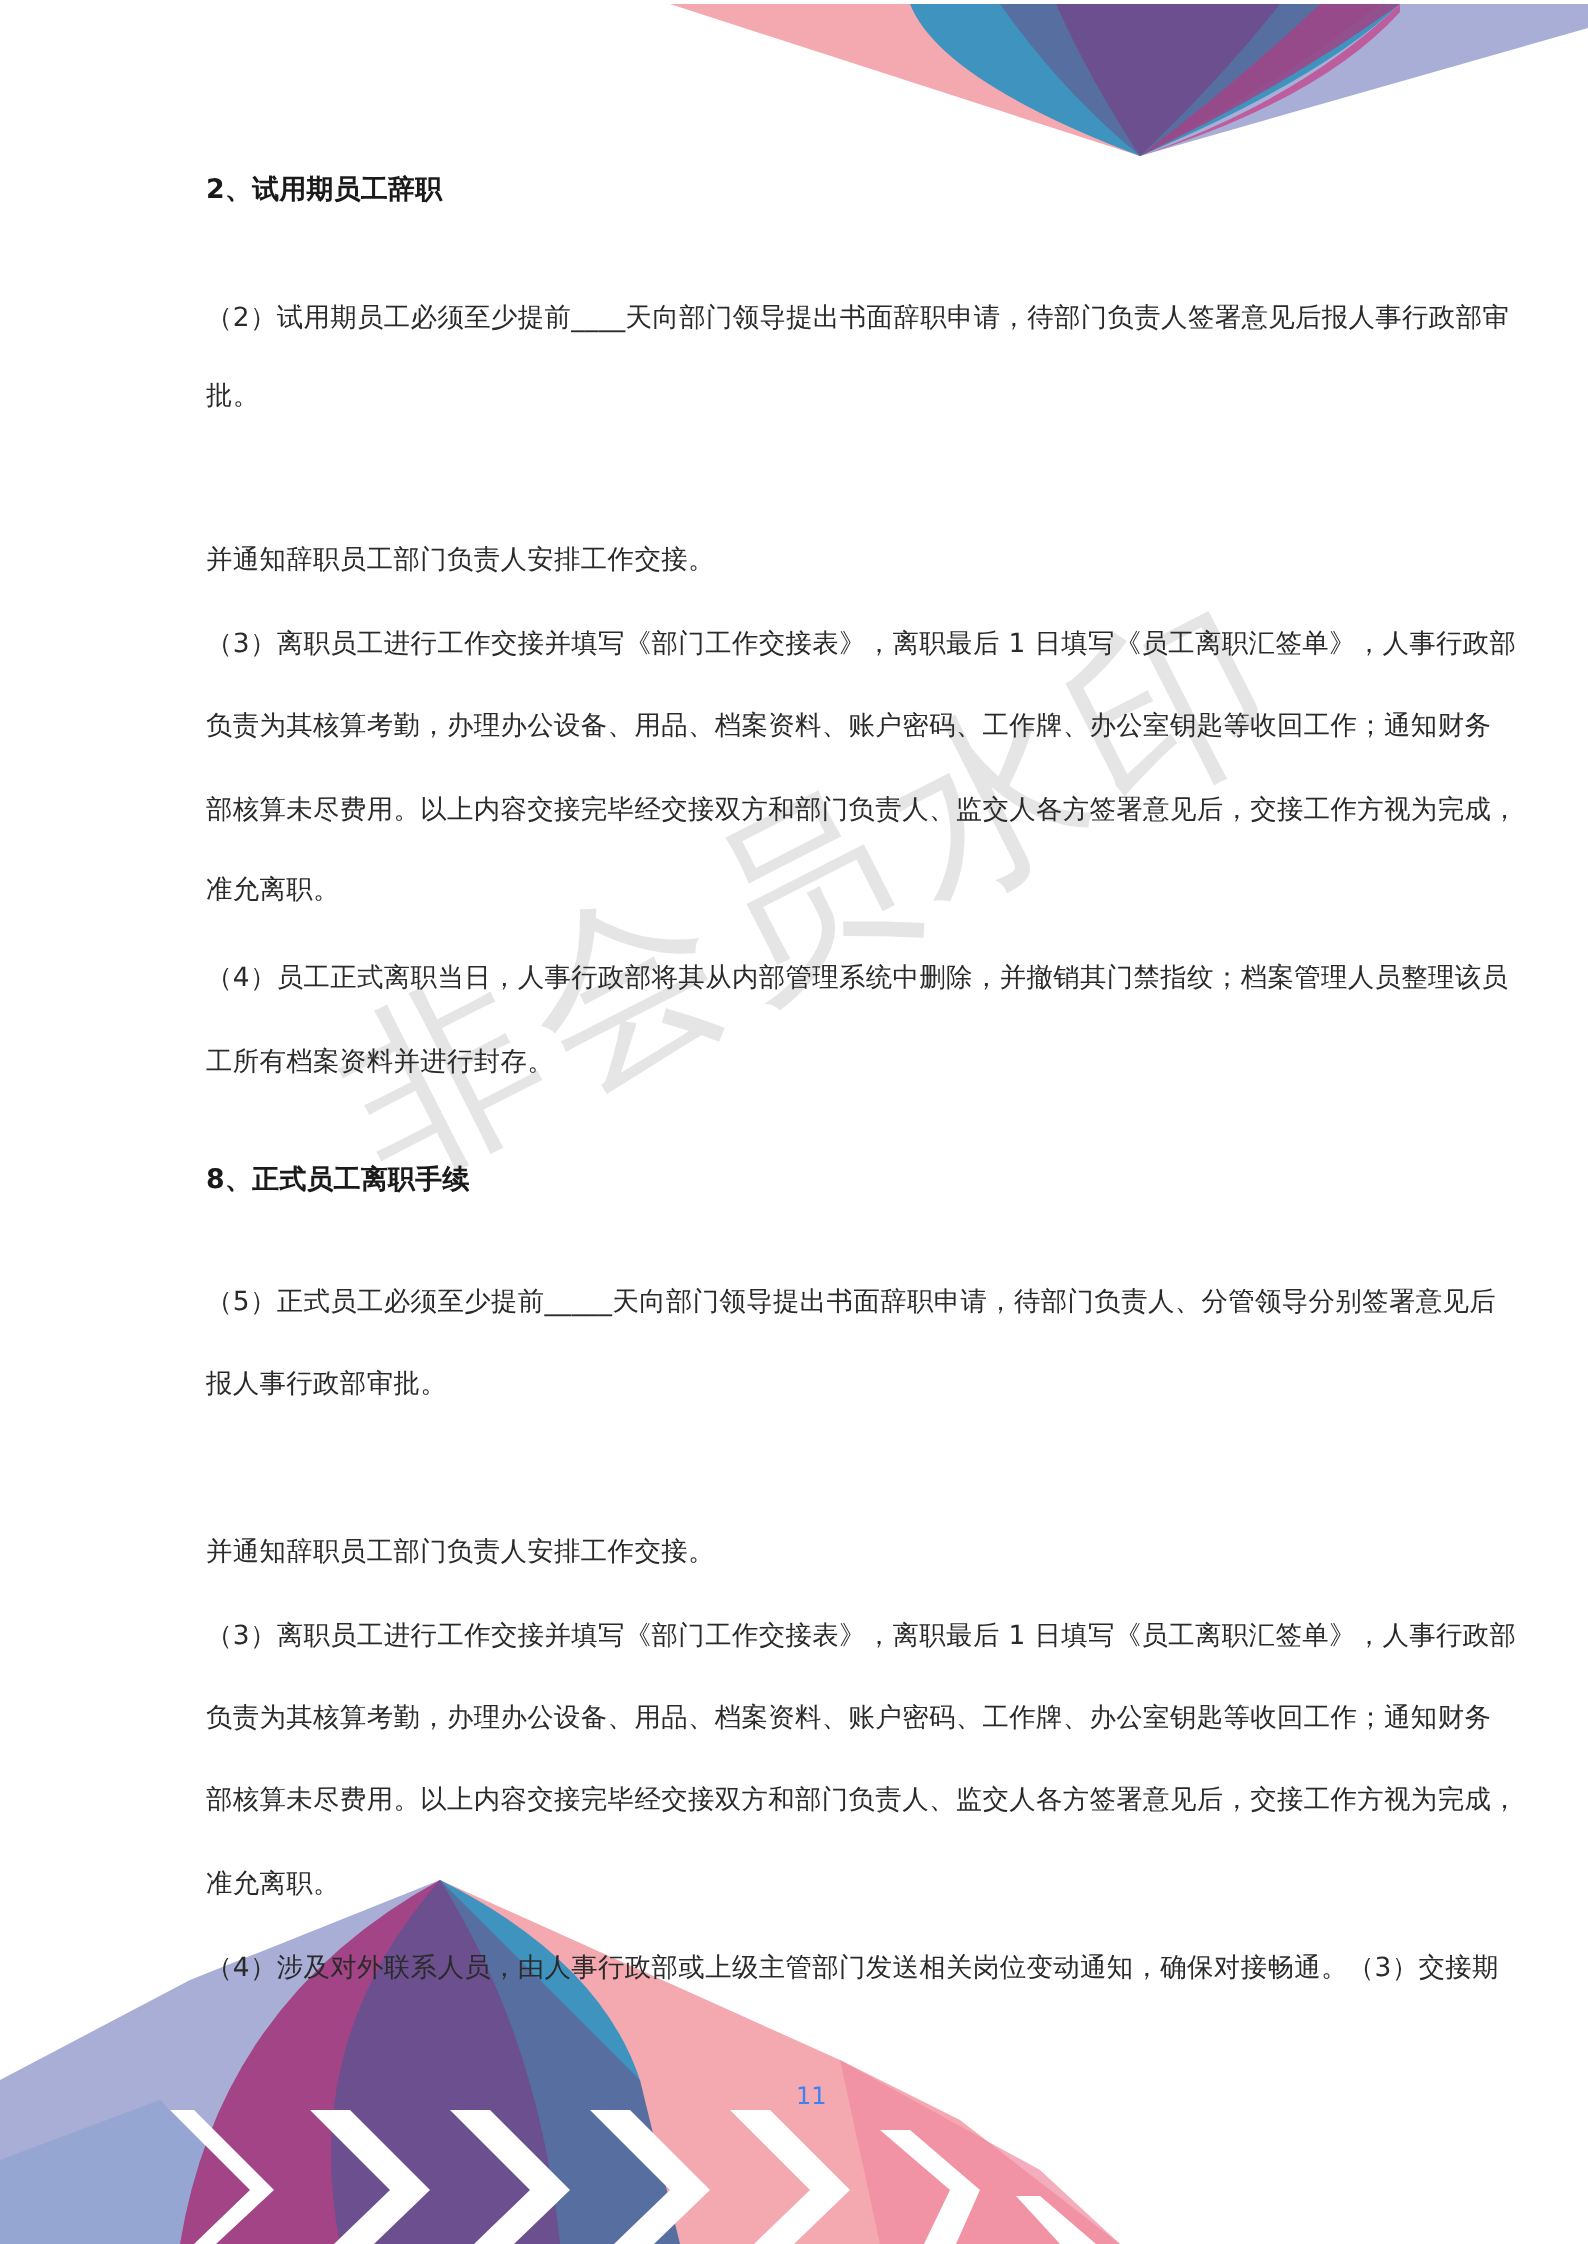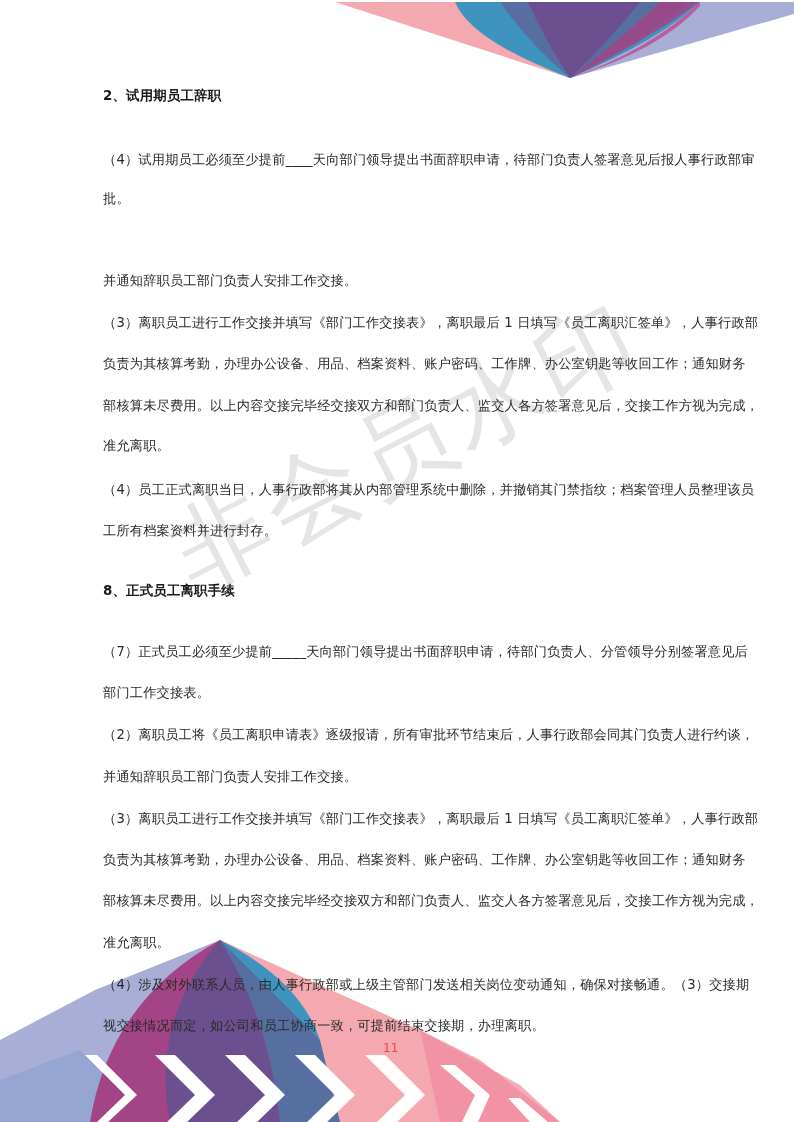--- a/index.html
+++ b/index.html
@@ -16,21 +16,21 @@
     color: #2a2a2a; letter-spacing: 0.2px;
   }
   .heading { font-weight: bold; font-size: 13.4px; color: #1a1a1a; }
   .watermark {
     position: absolute; left: 150px; top: 505px;
     font-size: 96px; color: rgba(180,180,180,0.35);
     transform: rotate(-27deg); transform-origin: left top;
     white-space: nowrap; letter-spacing: 6px;
     font-family: "DejaVu Sans", sans-serif; font-weight: 300;
   }
-  .page-number { position: absolute; left: 383px; top: 1041px; font-size: 12px; color: #ef4444; }
+  .page-number { position: absolute; left: 398px; top: 1041px; font-size: 12px; color: #3b82f6; }
 </style>
 </head>
 <body>
 
 <svg class="deco" viewBox="0 0 794 1122" xmlns="http://www.w3.org/2000/svg">
 
   <polygon points="335,2 570,2 570,78" fill="#f4a9b0"></polygon>
   <polygon points="570,78 700,2 794,2 794,14" fill="#a9aed6"></polygon>
   <path d="M455,2 Q470,40 570,78 Q660,40 700,2 Z" fill="#3f94bf"></path>
   <path d="M500,2 Q530,45 570,78 Q640,42 690,2 Z" fill="#566fa0"></path>
@@ -56,37 +56,35 @@
     <polygon points="440,1065 455,1065 490,1095 478,1122 462,1122 475,1095"></polygon>
     <polygon points="508,1098 520,1098 548,1122 530,1122"></polygon>
   </g>
 </svg>
 
 <div class="watermark">非会员水印</div>
 
 <div class="content">
   <div class="line heading" style="left:77px; top:87px;">2、试用期员工辞职</div>
 
-  <div class="line" style="left:77px; top:151px;">（4）试用期员工必须至少提前____天向部门领导提出书面辞职申请，待部门负责人签署意见后报人事行政部审</div>
+  <div class="line" style="left:77px; top:151px;">（2）试用期员工必须至少提前____天向部门领导提出书面辞职申请，待部门负责人签署意见后报人事行政部审</div>
   <div class="line" style="left:77px; top:190px;">批。</div>
   <div class="line" style="left:77px; top:272px;">并通知辞职员工部门负责人安排工作交接。</div>
   <div class="line" style="left:77px; top:314px;">（3）离职员工进行工作交接并填写《部门工作交接表》，离职最后 1 日填写《员工离职汇签单》，人事行政部</div>
   <div class="line" style="left:77px; top:355px;">负责为其核算考勤，办理办公设备、用品、档案资料、账户密码、工作牌、办公室钥匙等收回工作；通知财务</div>
   <div class="line" style="left:77px; top:397px;">部核算未尽费用。以上内容交接完毕经交接双方和部门负责人、监交人各方签署意见后，交接工作方视为完成，</div>
   <div class="line" style="left:77px; top:437px;">准允离职。</div>
   <div class="line" style="left:77px; top:481px;">（4）员工正式离职当日，人事行政部将其从内部管理系统中删除，并撤销其门禁指纹；档案管理人员整理该员</div>
   <div class="line" style="left:77px; top:522px;font-family:Liberation Serif, serif;">工所有档案资料并进行封存。</div>
 
   <div class="line heading" style="left:77px; top:582px;">8、正式员工离职手续</div>
 
-  <div class="line" style="left:77px; top:643px;">（7）正式员工必须至少提前_____天向部门领导提出书面辞职申请，待部门负责人、分管领导分别签署意见后</div>
-  <div class="line" style="left:77px; top:684px;">部门工作交接表。</div>
-  <div class="line" style="left:77px; top:726px;">（2）离职员工将《员工离职申请表》逐级报请，所有审批环节结束后，人事行政部会同其门负责人进行约谈，</div>
+  <div class="line" style="left:77px; top:643px;">（5）正式员工必须至少提前_____天向部门领导提出书面辞职申请，待部门负责人、分管领导分别签署意见后</div>
+  <div class="line" style="left:77px; top:684px;">报人事行政部审批。</div>
   <div class="line" style="left:77px; top:768px;">并通知辞职员工部门负责人安排工作交接。</div>
   <div class="line" style="left:77px; top:810px;">（3）离职员工进行工作交接并填写《部门工作交接表》，离职最后 1 日填写《员工离职汇签单》，人事行政部</div>
   <div class="line" style="left:77px; top:851px;">负责为其核算考勤，办理办公设备、用品、档案资料、账户密码、工作牌、办公室钥匙等收回工作；通知财务</div>
   <div class="line" style="left:77px; top:892px;">部核算未尽费用。以上内容交接完毕经交接双方和部门负责人、监交人各方签署意见后，交接工作方视为完成，</div>
   <div class="line" style="left:77px; top:934px;">准允离职。</div>
   <div class="line" style="left:77px; top:976px;">（4）涉及对外联系人员，由人事行政部或上级主管部门发送相关岗位变动通知，确保对接畅通。（3）交接期</div>
-  <div class="line" style="left:77px; top:1017px;">视交接情况而定，如公司和员工协商一致，可提前结束交接期，办理离职。</div>
 </div>
 
 <div class="page-number">11</div>
 
 </body></html>

